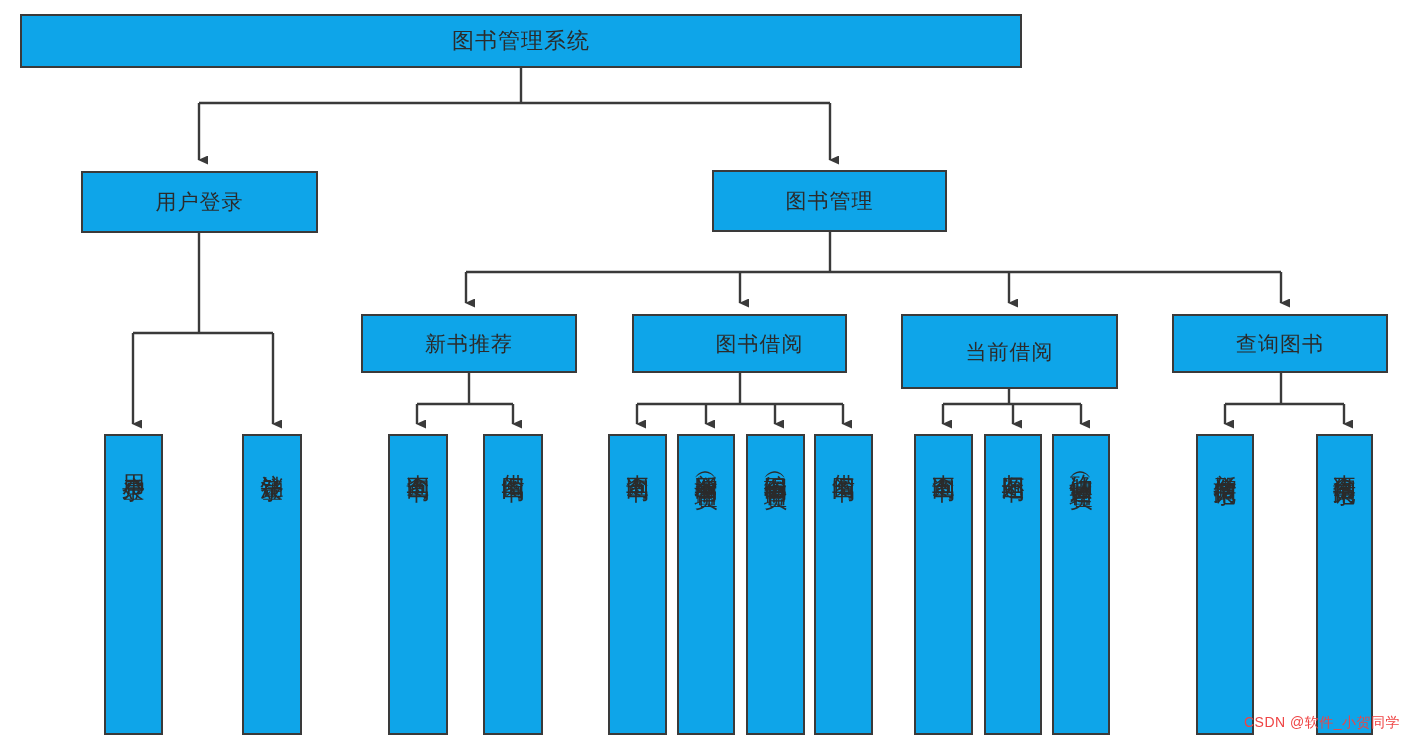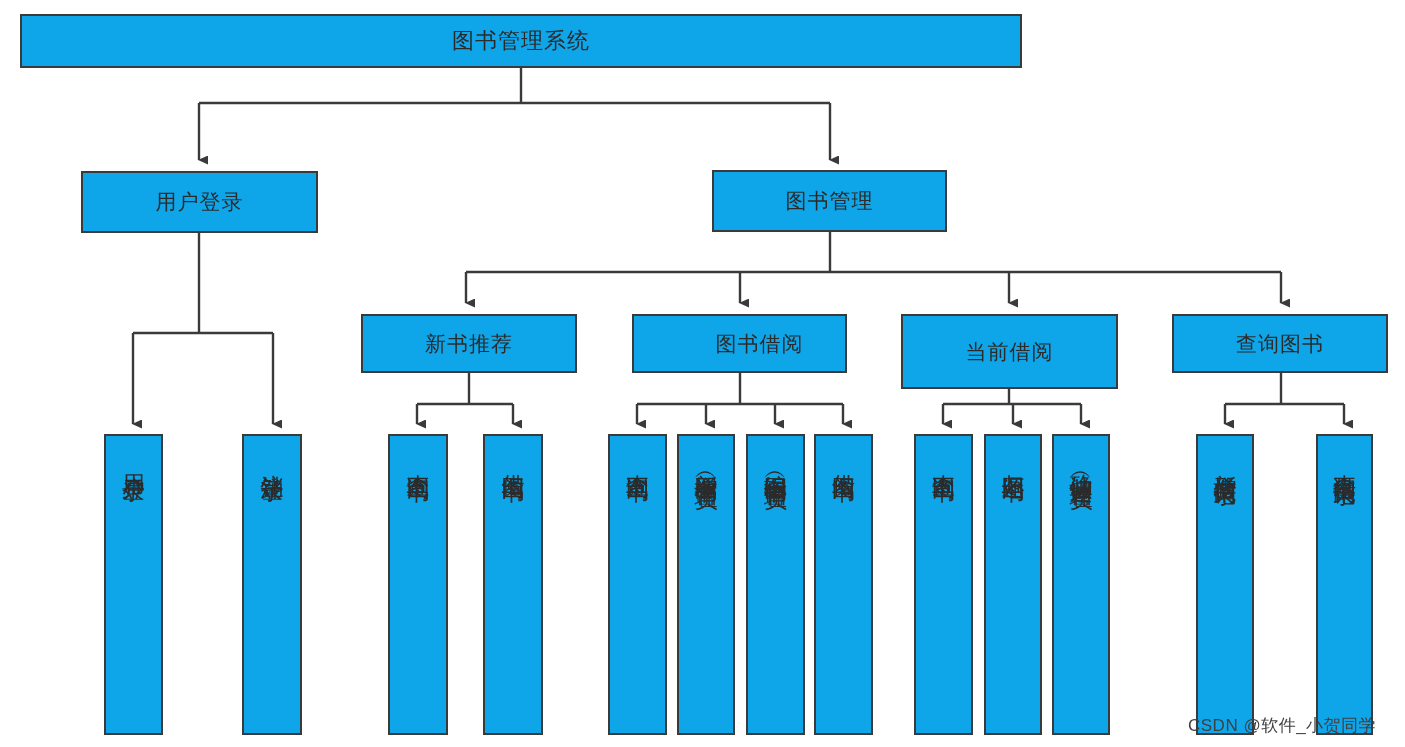--- a/index.html
+++ b/index.html
@@ -56,24 +56,24 @@
     line-height: 1.08;
     letter-spacing: 2px;
     white-space: nowrap;
     color: #2b2b2b;
   }
   .node.vert.tall .vlabel {
     font-size: 23px;
   }
   .watermark {
     position: absolute;
-    left: 1188px;
+    left: 1244px;
     top: 714px;
-    font-size: 17px;
-    color: #404040;
+    font-size: 14px;
+    color: #ef4444;
     white-space: nowrap;
     letter-spacing: 0.5px;
   }
 </style>
 </head>
 <body>
 
 <div id="diagram-root">
 
   <svg class="wires" viewBox="0 0 1405 747">

